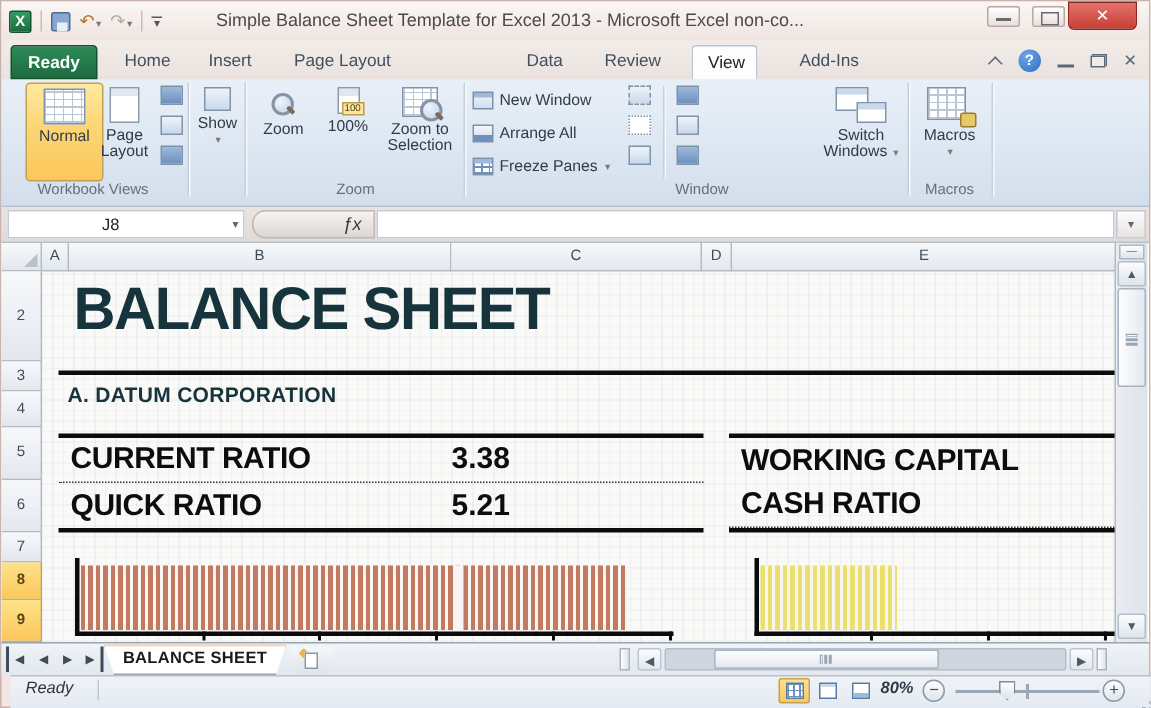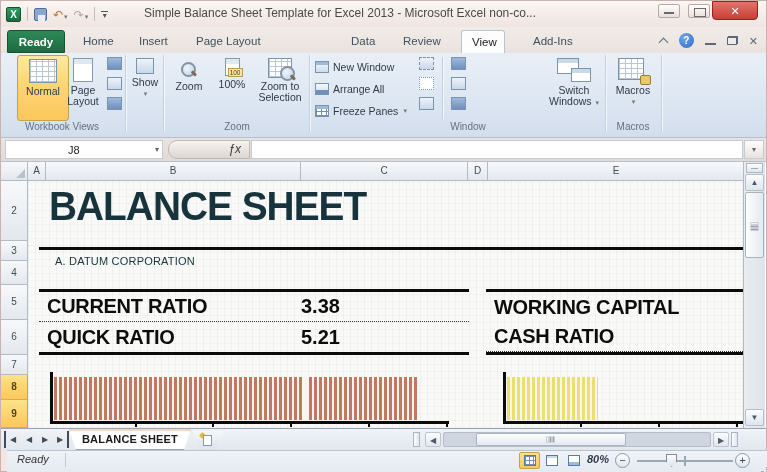--- a/index.html
+++ b/index.html
@@ -83,21 +83,21 @@
   .corner::after { content:""; position:absolute; right:2px; bottom:2px; border-left:9px solid transparent; border-bottom:9px solid #b9c1cb; }
   .rowhdr { position:absolute; left:0; width:27px; line-height:1; display:flex; align-items:center; justify-content:center; }
   .rowhdr.sel { background:linear-gradient(#fde28a,#fbc75b); border-right:1px solid #d99f2b; border-bottom:1px solid #d9b04e; color:#5a4512; font-weight:bold; }
   .sheetbg { position:absolute; left:27px; top:19px; width:717px; height:247px;
      background:
        repeating-linear-gradient(90deg, rgba(120,130,145,0.07) 0 1px, transparent 1px 7px),
        repeating-linear-gradient(0deg, rgba(120,130,145,0.05) 0 1px, transparent 1px 7px),
        #f9f9f7; }
   .bstitle { position:absolute; left:48px; top:22px; font-size:40px; font-weight:bold; color:#17333c; letter-spacing:-1px; transform:scaleX(0.97); transform-origin:left; white-space:nowrap; }
   .underline { position:absolute; left:38px; top:85px; width:706px; height:3px; background:#0b0b0b; }
-  .company { position:absolute; left:54px; top:93px; font-size:11px; font-weight:normal; color:#17333c; letter-spacing:0.2px; }
+  .company { position:absolute; left:44px; top:93px; font-size:14px; font-weight:bold; color:#17333c; letter-spacing:0.2px; }
   .mblock { position:absolute; top:127px; border-top:3px solid #0b0b0b; border-bottom:3px solid #0b0b0b; }
   .mrow { position:relative; height:30px; display:flex; align-items:center; }
   .mrow.dotted { border-bottom:1.5px dotted #333; }
   .mlabel { padding-left:8px; font-size:20px; font-weight:bold; color:#0d0d0d; letter-spacing:-0.3px; white-space:nowrap; }
   .mvalue { position:absolute; left:262px; font-size:20px; font-weight:bold; color:#0d0d0d; }
   .vaxis { position:absolute; width:3px; background:#0b0b0b; }
   .haxis { position:absolute; height:3px; background:#0b0b0b; }
   .tick { position:absolute; width:2px; height:6px; background:#0b0b0b; }
   .strip { position:absolute; top:215px; height:43px; }
   .strip.orange { background:repeating-linear-gradient(90deg,#c1795f 0 3px,#f8f5f2 3px 5px); }

